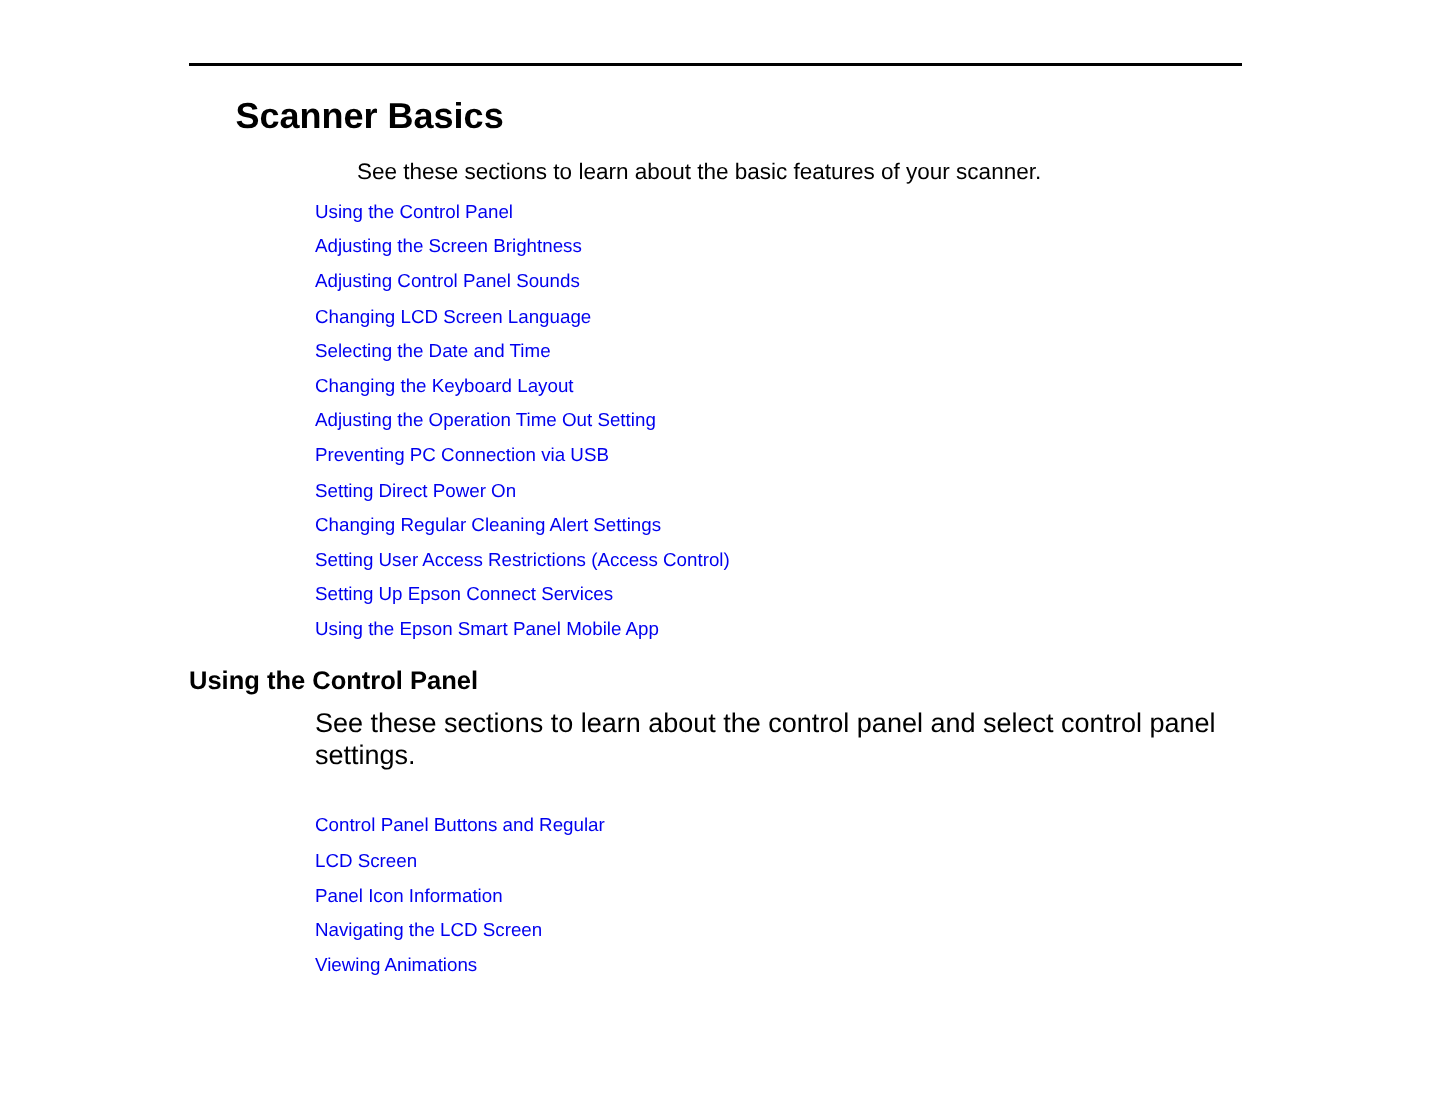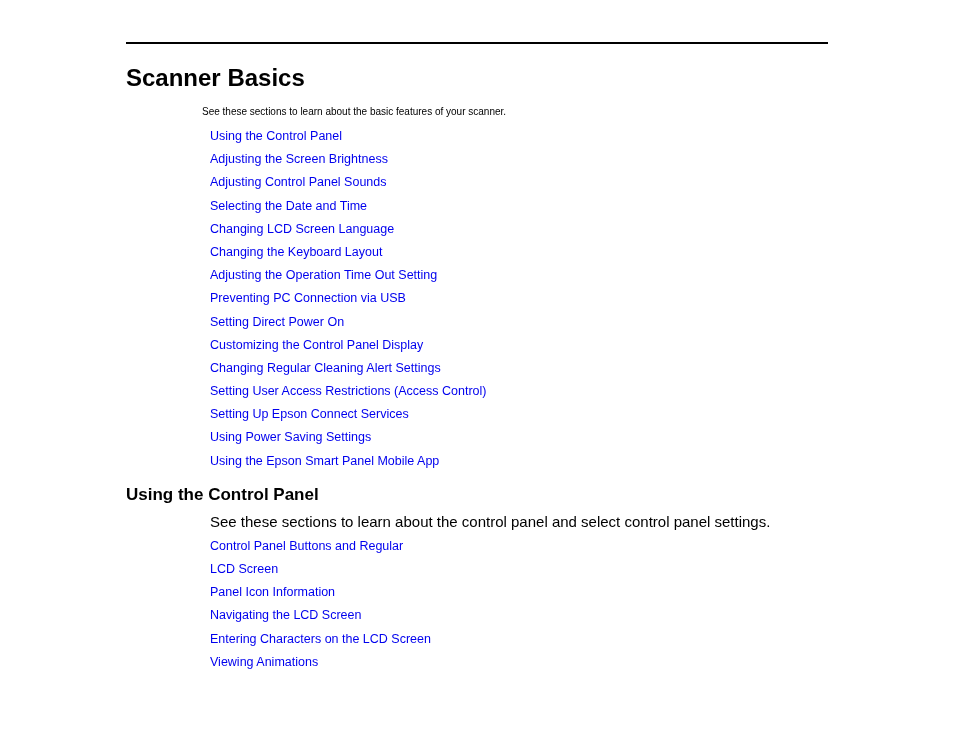--- a/index.html
+++ b/index.html
@@ -1,60 +1,57 @@
 <!DOCTYPE html>
 <html><head>
   <meta charset="utf-8">
   <style>
     * { margin: 0; padding: 0; box-sizing: border-box; }
     html, body { width: 954px; height: 738px; background: #fff; font-family: Arial, Helvetica, sans-serif; color: #000; }
     .page { padding: 42px 126px 0 126px; }
     .rule { border-top: 2px solid #000; margin-bottom: 20px; }
-    h1 { font-size: 24px; font-weight: bold; margin-bottom: 14px; }
+    h1 { font-size: 24px; font-weight: bold; margin-bottom: 14px; margin-left: 31px; }
     h2 { font-size: 17px; font-weight: bold; margin: 14px 0 8px 0; }
-    .intro { font-size: 10px; margin-bottom: 6px; margin-left: 76px; }
-    .intro2 { font-size: 15px; margin-bottom: 3px; margin-left: 84px; }
+    .intro { font-size: 15px; margin-bottom: 6px; margin-left: 112px; }
+    .intro2 { font-size: 18px; margin-bottom: 24px; margin-left: 84px; }
     .links { margin-left: 84px; }
     .links a, .parent-link a { color: #0000ee; text-decoration: none; font-size: 12.5px; display: inline; }
     .links div { line-height: 1.45; }
   </style>
 </head>
 <body>
 
 <div class="page">
   <div class="rule"></div>
 
   <h1>Scanner Basics</h1>
 
   <p class="intro">See these sections to learn about the basic features of your scanner.</p>
 
   <div class="links" id="links1">
       <div><a href="#">Using the Control Panel</a></div>
       <div><a href="#">Adjusting the Screen Brightness</a></div>
       <div><a href="#">Adjusting Control Panel Sounds</a></div>
+      <div><a href="#">Changing LCD Screen Language</a></div>
       <div><a href="#">Selecting the Date and Time</a></div>
-      <div><a href="#">Changing LCD Screen Language</a></div>
       <div><a href="#">Changing the Keyboard Layout</a></div>
       <div><a href="#">Adjusting the Operation Time Out Setting</a></div>
       <div><a href="#">Preventing PC Connection via USB</a></div>
       <div><a href="#">Setting Direct Power On</a></div>
-      <div><a href="#">Customizing the Control Panel Display</a></div>
       <div><a href="#">Changing Regular Cleaning Alert Settings</a></div>
       <div><a href="#">Setting User Access Restrictions (Access Control)</a></div>
       <div><a href="#">Setting Up Epson Connect Services</a></div>
-      <div><a href="#">Using Power Saving Settings</a></div>
       <div><a href="#">Using the Epson Smart Panel Mobile App</a></div>
     </div>
 
   <h2>Using the Control Panel</h2>
 
   <p class="intro2">See these sections to learn about the control panel and select control panel settings.</p>
 
   <div class="links" id="links2">
       <div><a href="#">Control Panel Buttons and Regular</a></div>
       <div><a href="#">LCD Screen</a></div>
       <div><a href="#">Panel Icon Information</a></div>
       <div><a href="#">Navigating the LCD Screen</a></div>
-      <div><a href="#">Entering Characters on the LCD Screen</a></div>
       <div><a href="#">Viewing Animations</a></div>
     </div>
 
 </div>
 
 </body></html>

